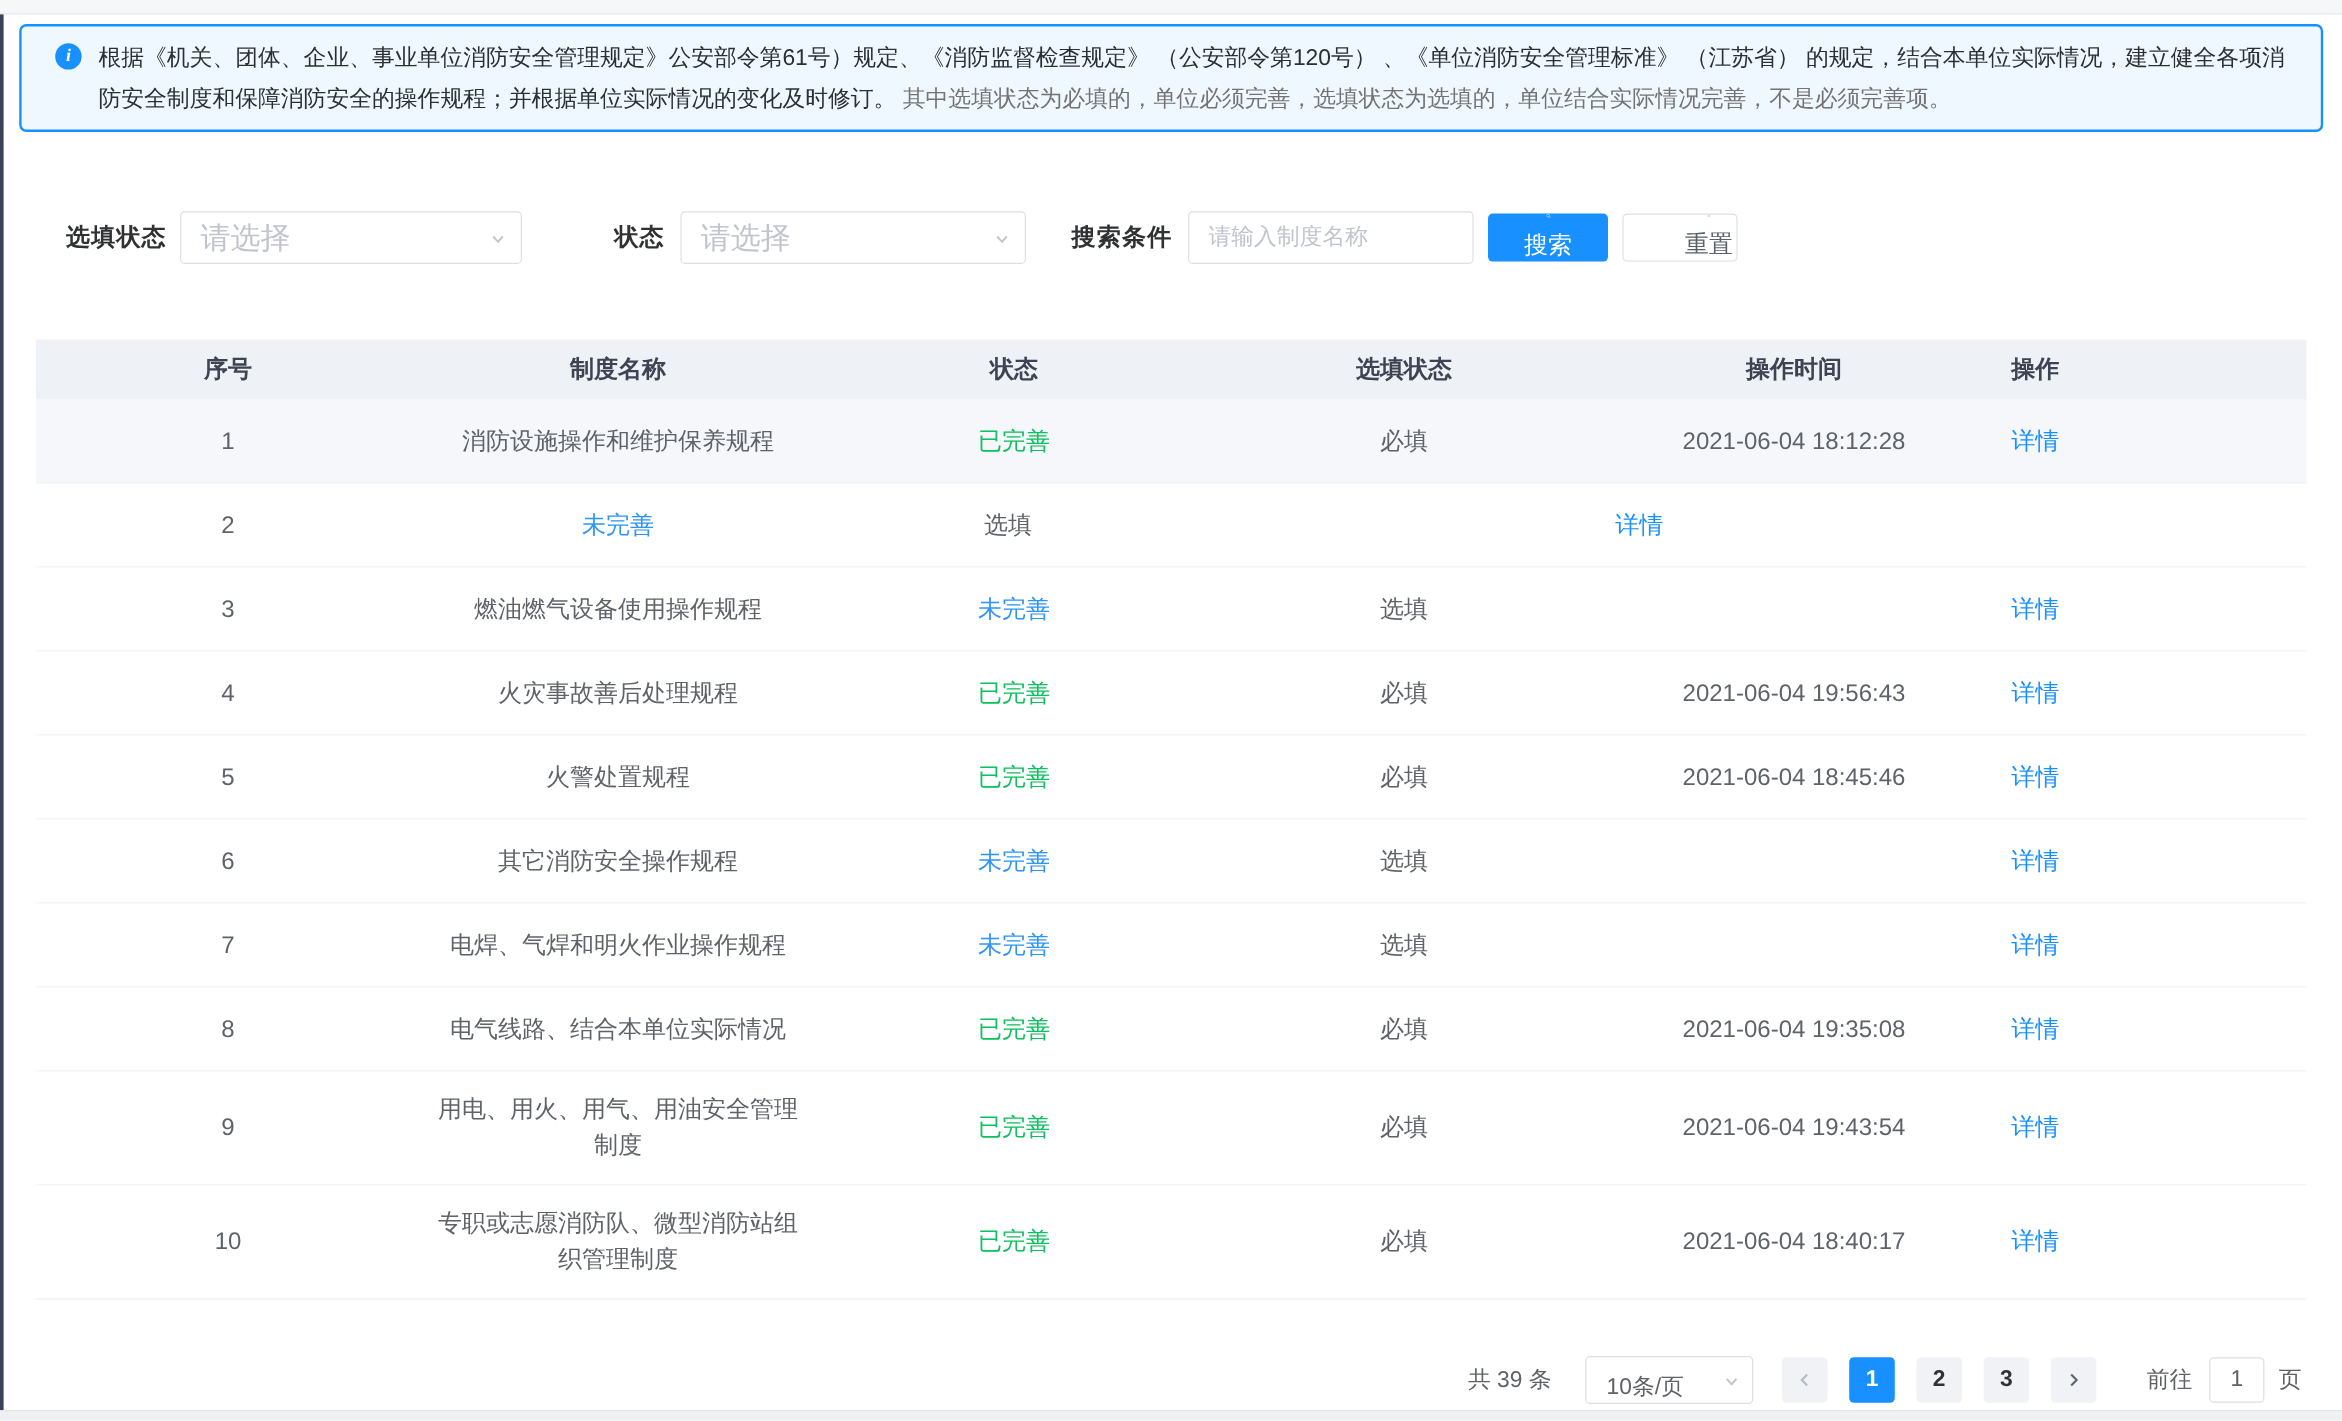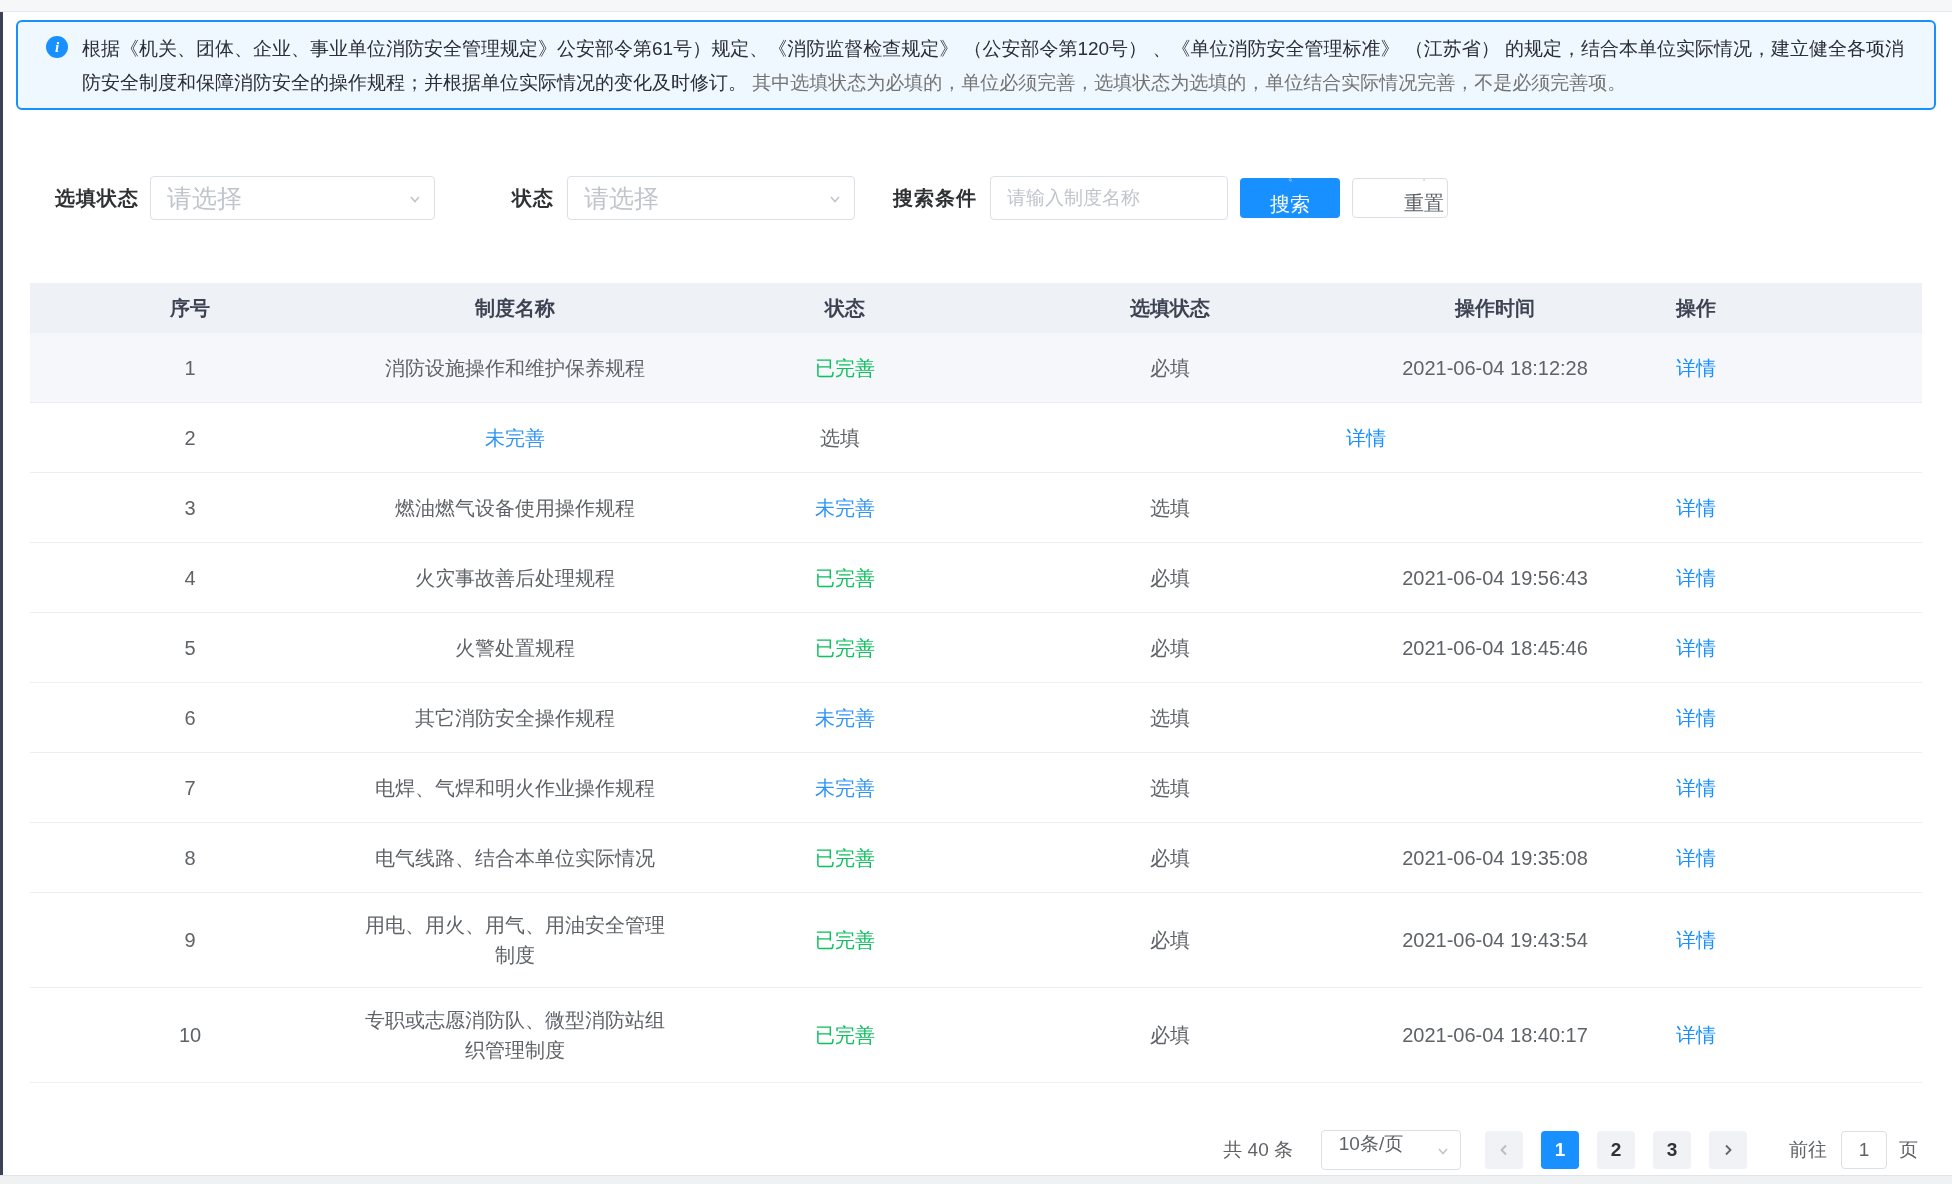--- a/index.html
+++ b/index.html
@@ -52,21 +52,21 @@
   .c4 { width:320px; } .c5 { width:330px; }
   .c6 { width:262px; text-align:left; padding-left:16px; }
   .status-done { color:#0ec05f; }
   .status-undone { color:#2e95f7; }
   .link { color:#1890ff; cursor:pointer; }
 
   
   .pagination { position:absolute; top:1130px; right:34px; height:40px;
     display:flex; align-items:center; font-size:19px; color:#606266; }
   .pg-select { position:relative; width:140px; height:40px; margin-left:28px;
-    border:1px solid #dcdfe6; border-radius:4px; display:flex; align-items:flex-start;
+    border:1px solid #dcdfe6; border-radius:4px; display:flex; align-items:flex-end;
     justify-content:center; gap:0; color:#606266; cursor:pointer; padding-right:40px; }
   .pg-select .chev { position:absolute; right:10px; top:13px; }
   .pg-btn { width:38px; height:38px; margin-left:18px; background:#f0f2f5;
     border-radius:4px; display:flex; align-items:center; justify-content:center;
     font-weight:bold; color:#303133; cursor:pointer; font-size:19px; }
   .pg-btn.active { background:#1890ff; color:#fff; }
   .pg-prev { margin-left:24px; }
   .goto-label { margin-left:42px; }
   .goto-input { width:46px; height:38px; margin-left:14px; border:1px solid #dcdfe6;
     border-radius:4px; text-align:center; font-size:19px; color:#606266; outline:none; }
@@ -216,21 +216,21 @@
       <div class="cell c2">专职或志愿消防队、微型消防站组织管理制度</div>
       <div class="cell c3 status-done">已完善</div>
       <div class="cell c4">必填</div>
       <div class="cell c5">2021-06-04 18:40:17</div>
       <div class="cell c6"><span class="link">详情</span></div>
     </div>
   </div>
   </div>
 
   <div class="pagination">
-    <span>共 40 条</span>
+    <span>共 39 条</span>
     <div class="pg-select">
       <span>10条/页</span>
       <svg class="chev" width="14" height="14" viewBox="0 0 14 14">
         <polyline points="3,5 7,9.5 11,5" fill="none" stroke="#c0c4cc" stroke-width="1.6"></polyline>
       </svg>
     </div>
     <div class="pg-btn pg-prev">
       <svg width="14" height="14" viewBox="0 0 14 14">
         <polyline points="9,2.5 4.5,7 9,11.5" fill="none" stroke="#b7bcc4" stroke-width="1.8"></polyline>
       </svg>

